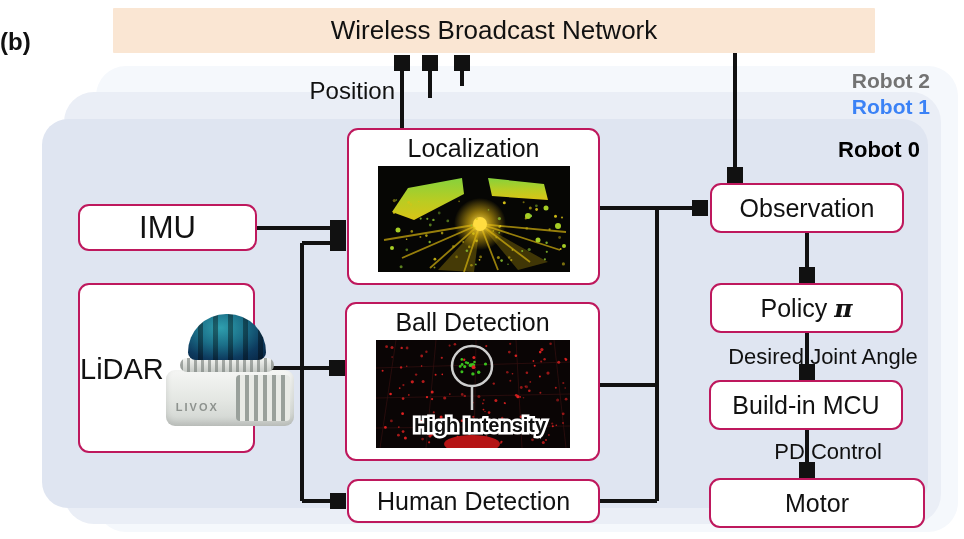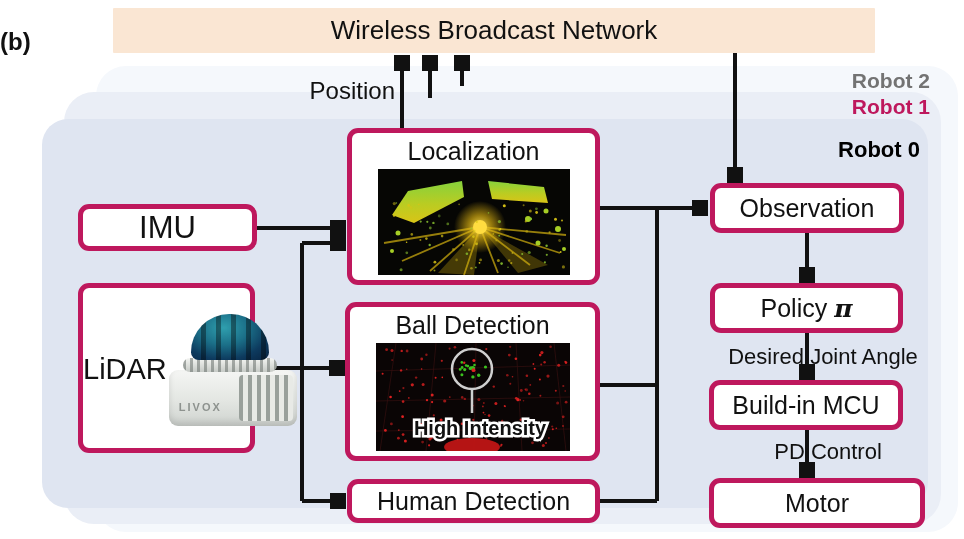--- a/index.html
+++ b/index.html
@@ -15,21 +15,21 @@
   #label-r1{left:750px;top:95px;}
   #label-r0{left:740px;top:138px;font-size:22px;}
   
   #banner{position:absolute;left:113px;top:8px;width:762px;height:45px;border-radius:1px;
           display:flex;align-items:center;justify-content:center;font-size:26px;}
   #fig-label{position:absolute;left:0;top:28px;font-size:24px;font-weight:bold;}
   
   #wires{position:absolute;left:0;top:0;}
   #wires path{stroke:#111;stroke-width:4;fill:none;}
   
-  .node{position:absolute;background:#fff;border:5px solid #be185d;border-radius:11px;
+  .node{position:absolute;background:#fff;border:2px solid #be185d;border-radius:11px;
         box-sizing:border-box;display:flex;align-items:center;justify-content:center;
         font-size:25px;}
   #node-imu{left:78px;top:204px;width:179px;height:47px;font-size:31px;}
   #node-lidar{left:78px;top:283px;width:177px;height:170px;flex-direction:row;justify-content:flex-start;font-size:29px;}
   #node-localization{left:347px;top:128px;width:253px;height:157px;flex-direction:column;justify-content:flex-start;}
   #node-ball{left:345px;top:302px;width:255px;height:159px;flex-direction:column;justify-content:flex-start;}
   #node-human{left:347px;top:479px;width:253px;height:44px;}
   #node-observation{left:710px;top:183px;width:194px;height:50px;}
   #node-policy{left:710px;top:283px;width:193px;height:50px;}
   #node-mcu{left:709px;top:380px;width:194px;height:50px;}
@@ -63,21 +63,21 @@
 </head>
 <body>
 
 <div id="canvas">
 
   <div class="layer" id="layer-r2" style="background: rgb(245, 248, 252);"></div>
   <div class="layer" id="layer-r1" style="background: rgb(234, 238, 246);"></div>
   <div class="layer" id="layer-r0" style="background: rgb(223, 229, 241);"></div>
 
   <div class="layer-label" id="label-r2" style="color: #737373;">Robot 2</div>
-  <div class="layer-label" id="label-r1" style="color: #be185d;">Robot 1</div>
+  <div class="layer-label" id="label-r1" style="color: #3b82f6;">Robot 1</div>
   <div class="layer-label" id="label-r0" style="color: rgb(0, 0, 0);">Robot 0</div>
 
   <div id="banner" style="background: rgb(250, 230, 211);">
     <span>Wireless Broadcast Network</span>
   </div>
 
   <div id="fig-label">(b)</div>
 
   <svg id="wires" width="964" height="539">
     <defs>

